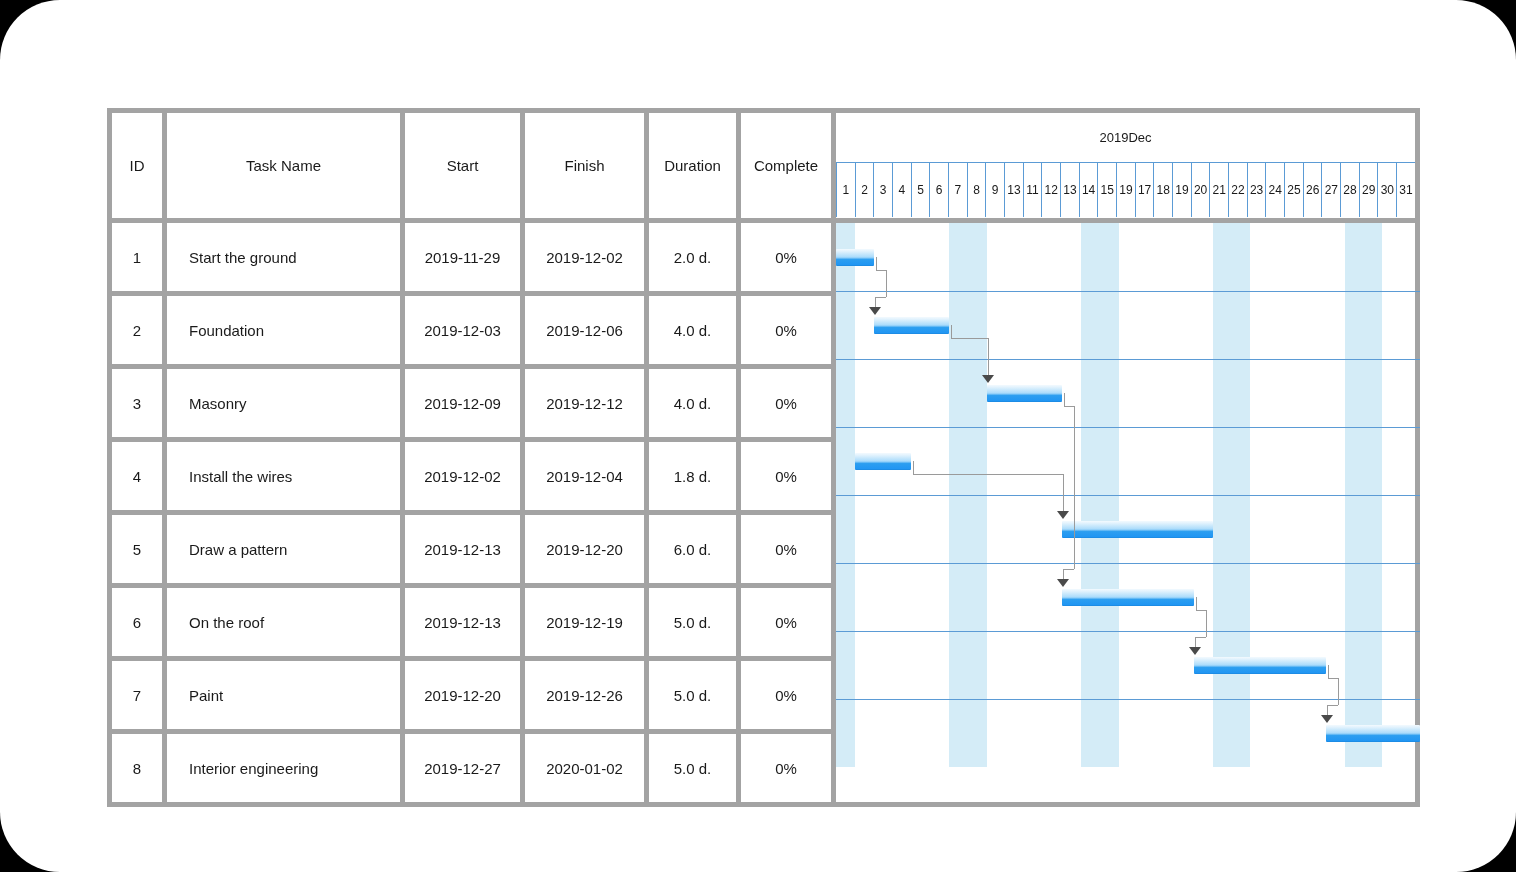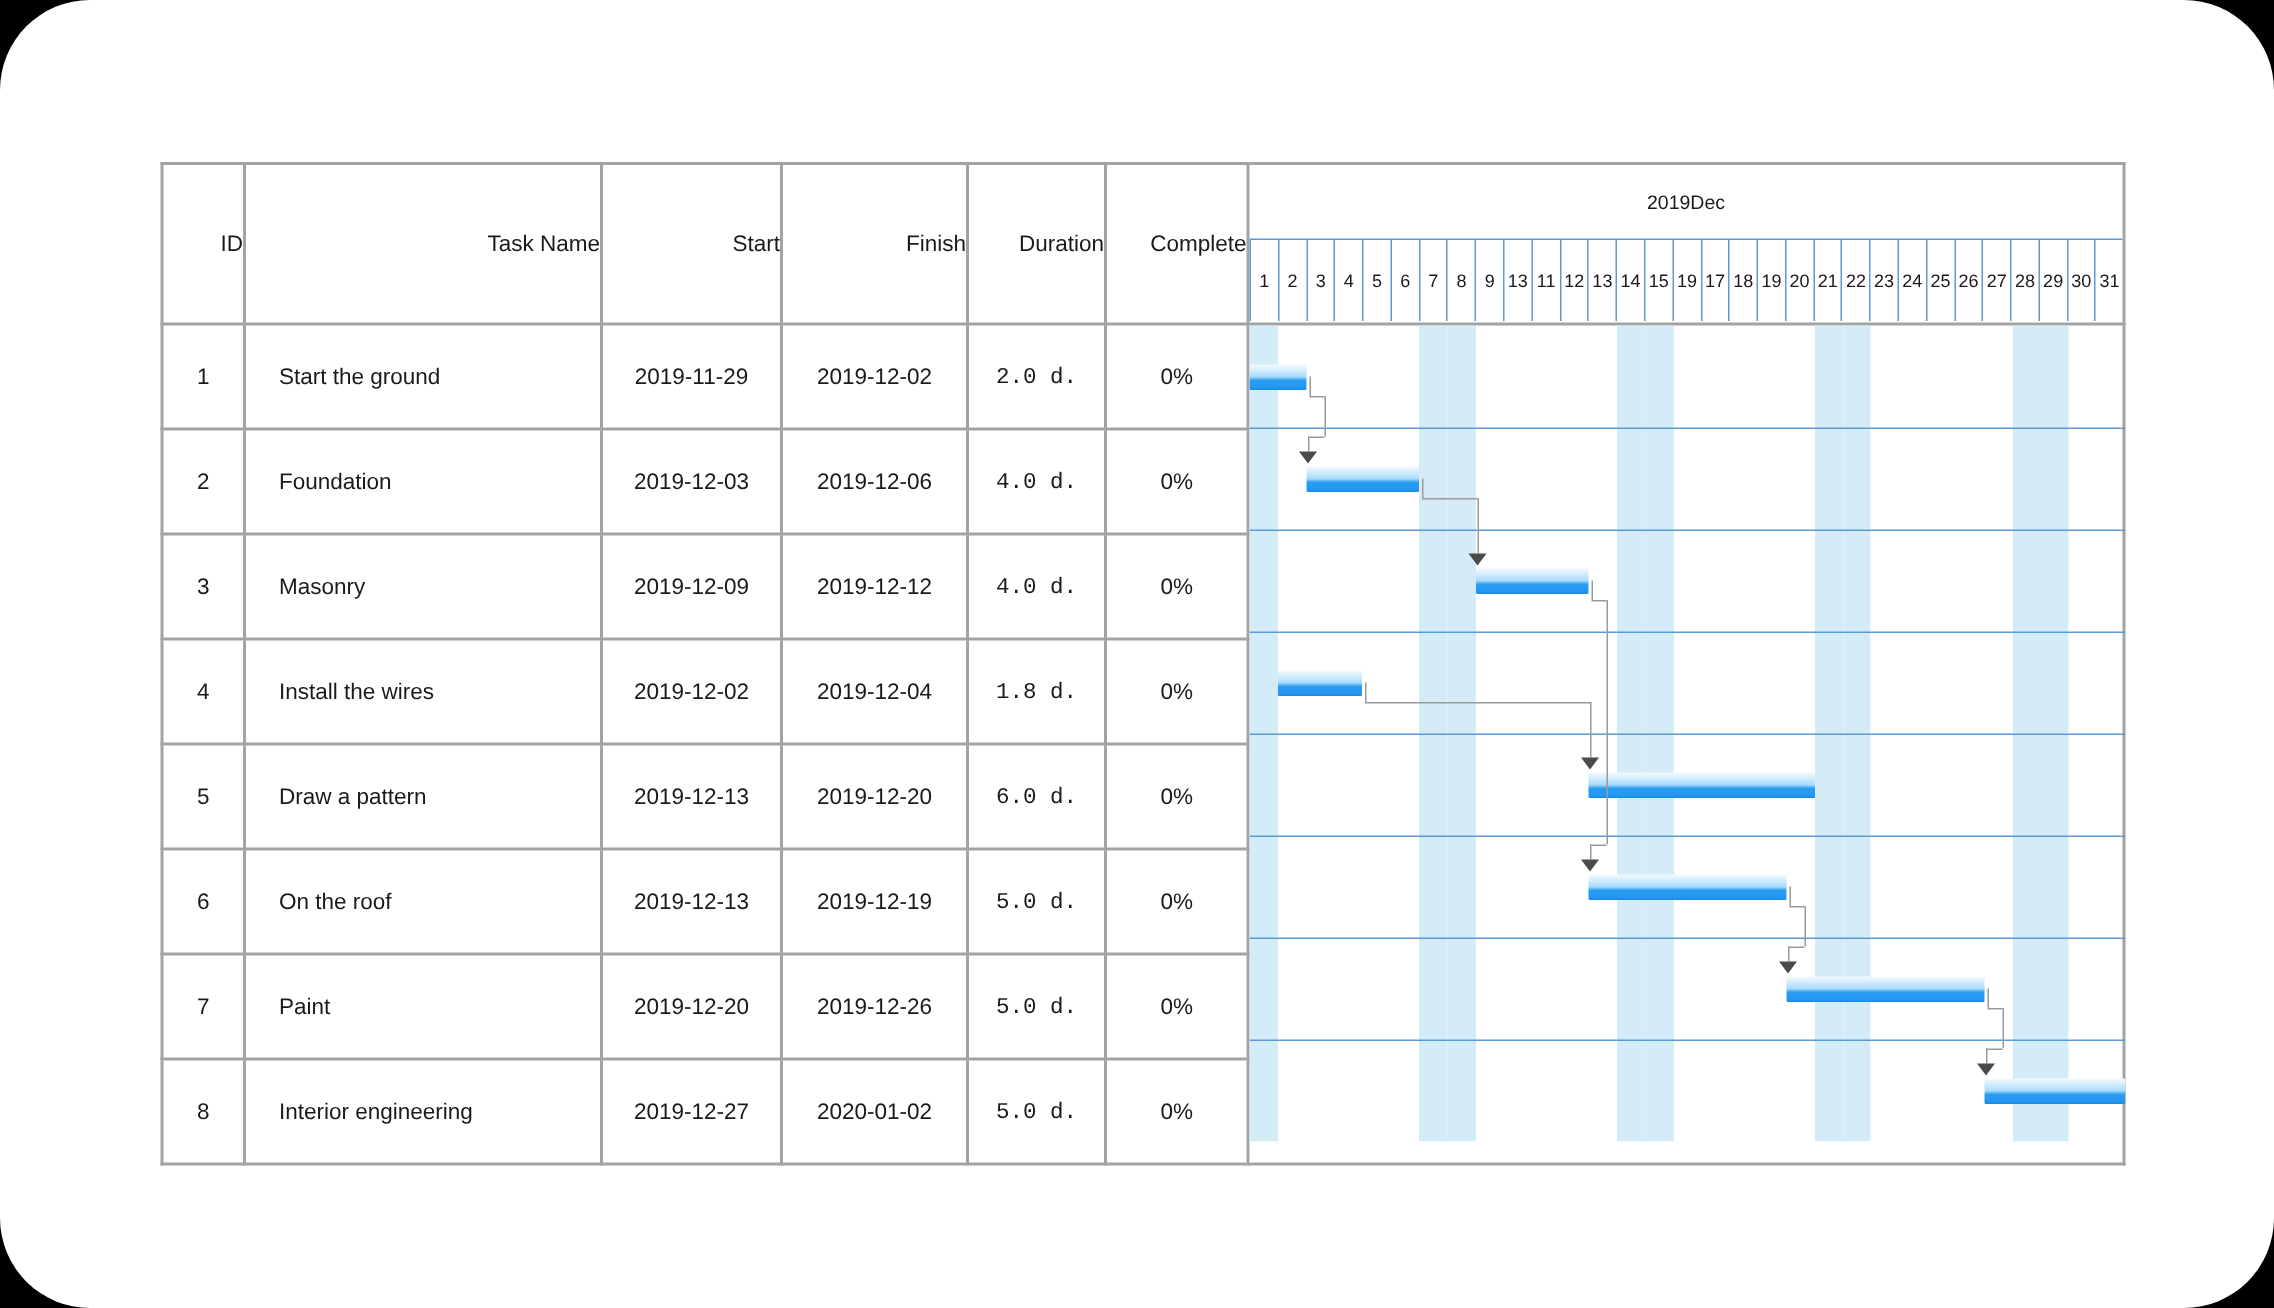--- a/index.html
+++ b/index.html
@@ -31,39 +31,39 @@
     height: 656px;
   }
 
   table.grid {
     border-collapse: collapse;
     table-layout: fixed;
     width: 1308px;
     height: 656px;
   }
   table.grid td, table.grid th {
-    border: 2px solid #a3a3a3;
+    border: 5px solid #a3a3a3;
     padding: 0;
     font-weight: normal;
     color: #1a1a1a;
     background: transparent;
   }
 
   
   col.c-id       { width: 55px; }
   col.c-task     { width: 238px; }
   col.c-start    { width: 120px; }
   col.c-finish   { width: 124px; }
   col.c-duration { width: 92px; }
   col.c-complete { width: 95px; }
   col.c-chart    { width: 584px; }
 
   
   .hdr-cell {
-    text-align: right;
+    text-align: center;
     vertical-align: middle;
     font-size: 15px;
     height: 105px;
   }
   .hdr-id       { font-size: 15px; }
   .chart-head {
     padding: 0 !important;
     vertical-align: top;
   }
   .month-label {
@@ -96,21 +96,21 @@
   
   .row-cell {
     height: 68px;
     vertical-align: middle;
     font-size: 15px;
   }
   .cell-id       { text-align: center; }
   .cell-task     { text-align: left; padding-left: 22px !important; }
   .cell-start,
   .cell-finish   { text-align: center; }
-  .cell-duration { text-align: center; font-family: Liberation Mono, monospace; }
+  .cell-duration { text-align: center; }
   .cell-complete { text-align: center; }
 
   
   .chart-body-cell {
     padding: 0 !important;
     position: relative;
     vertical-align: top;
   }
   #plot {
     position: absolute;

